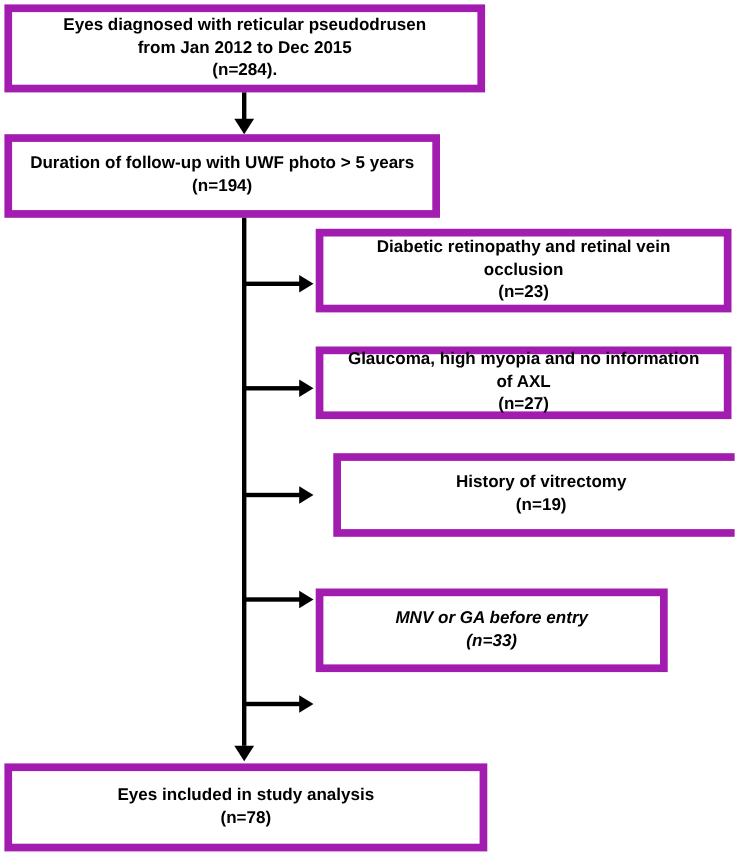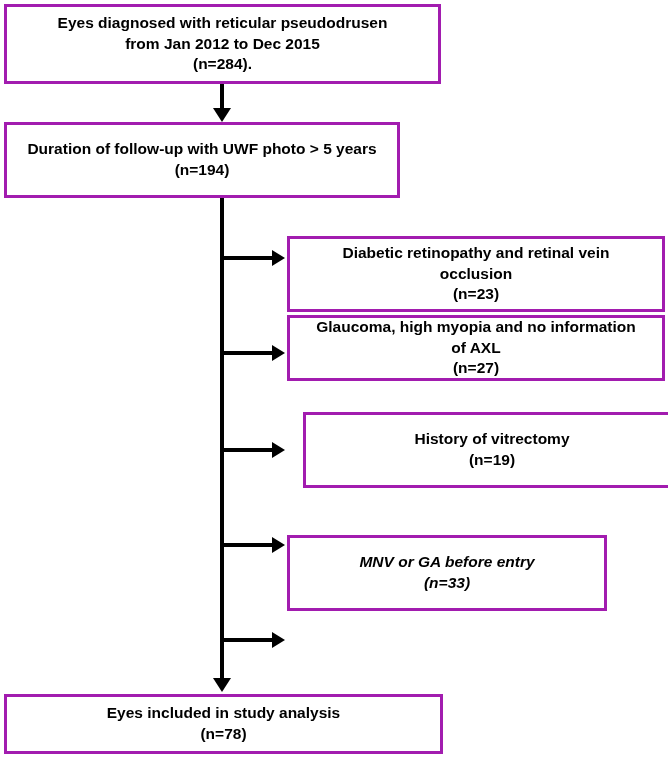--- a/index.html
+++ b/index.html
@@ -12,21 +12,21 @@
     position: relative;
     width: 668px;
     height: 778px;
     background: #ffffff;
     font-family: "Liberation Sans", "DejaVu Sans", sans-serif;
     overflow: hidden;
   }
   .flow-box {
     position: absolute;
     box-sizing: border-box;
-    border: 3px solid #a21caf;
+    border: 7px solid #a21caf;
     background: #ffffff;
     display: flex;
     flex-direction: column;
     align-items: center;
     justify-content: center;
     text-align: center;
     font-weight: bold;
     color: #000000;
     font-size: 15.5px;
     line-height: 1.34;
@@ -37,24 +37,24 @@
     white-space: nowrap;
   }
   
   #box-diagnosed {
     left: 4px;  top: 4px;   width: 437px; height: 80px;
   }
   #box-followup {
     left: 4px;  top: 122px; width: 396px; height: 76px;
   }
   #box-included {
-    left: 4px;  top: 694px; width: 439px; height: 60px;
+    left: 4px;  top: 694px; width: 439px; height: 80px;
   }
   
-  #box-excl-0 { left: 287px; top: 236px; width: 378px; height: 76px; }
+  #box-excl-0 { left: 287px; top: 208px; width: 378px; height: 76px; }
   #box-excl-1 { left: 287px; top: 315px; width: 378px; height: 66px; }
   #box-excl-2 { left: 303px; top: 412px; width: 378px; height: 76px; }
   #box-excl-3 { left: 287px; top: 535px; width: 320px; height: 76px; font-style: italic; }
   #box-excl-4 { left: 287px; top: 602px; width: 378px; height: 76px; }
 
   
   .conn {
     position: absolute;
     background: #000000;
   }

